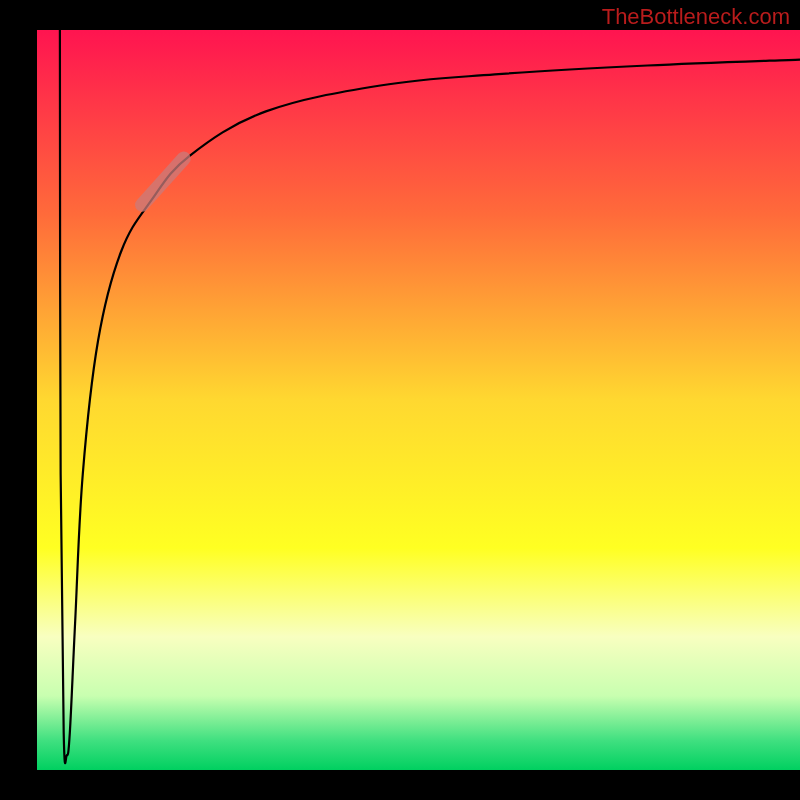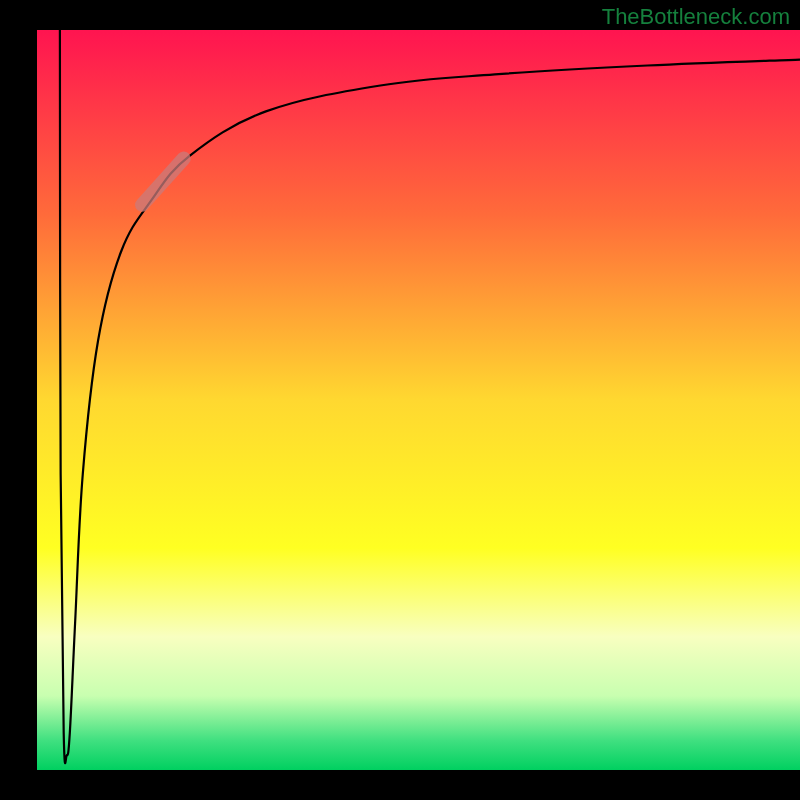--- a/index.html
+++ b/index.html
@@ -11,21 +11,21 @@
   .chart-container {
     position: relative;
     width: 800px;
     height: 800px;
   }
   .attribution {
     position: absolute;
     top: 4px;
     right: 10px;
     font-size: 22px;
-    color: #15803d;
+    color: #b91c1c;
     font-weight: 500;
     z-index: 10;
   }
   svg {
     display: block;
   }
 </style>
 </head>
 <body>
 

